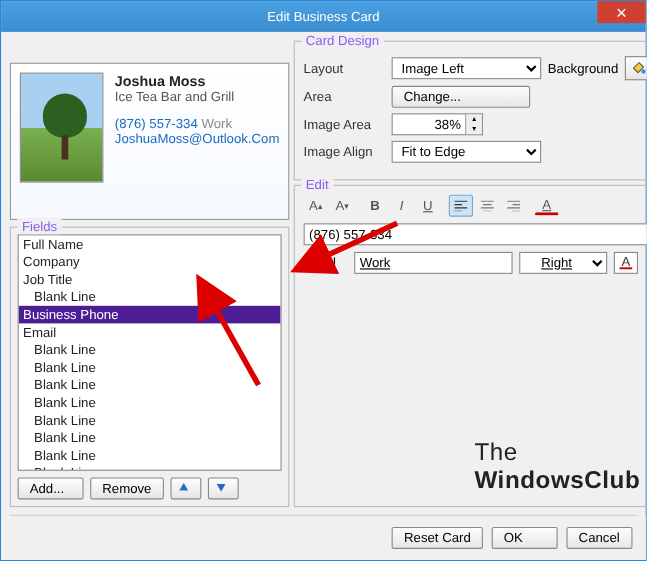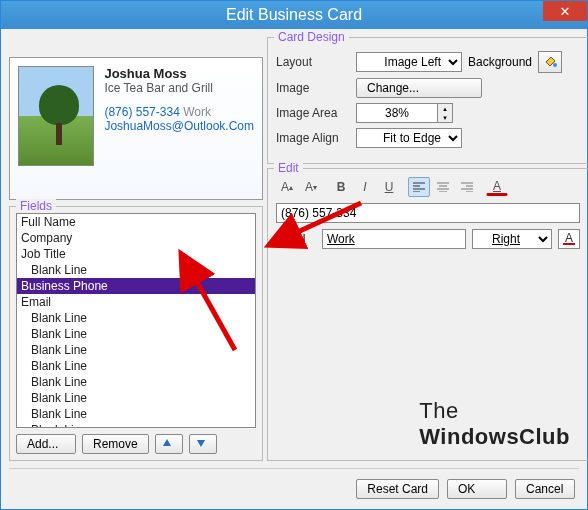--- a/index.html
+++ b/index.html
@@ -1,19 +1,19 @@
 <!DOCTYPE html>
 <html><head>
 <meta charset="utf-8">
 <style>
 * { box-sizing: border-box; margin: 0; padding: 0; font-family: "Segoe UI", Tahoma, sans-serif; font-size: 12px; }
 body { background: #fff; }
 .window { width: 588px; height: 510px; border: 1px solid #2a87d8; position: relative; background: #f0f0f0; }
 .titlebar { height: 28px; background: linear-gradient(#4aa0e0,#3a8dd0); color: #fff; display: flex; align-items: center; justify-content: center; position: relative; }
-.title-text { font-size: 16px; }
+.title-text { font-size: 12px; }
 .close-btn { position: absolute; right: 0; top: 0; width: 44px; height: 20px; background: #d04030; color: #fff; display: flex; align-items: center; justify-content: center; font-size: 13px; cursor: pointer; }
 .content { display: flex; padding: 8px; gap: 4px; height: calc(100% - 28px - 40px); }
 .left { width: 254px; display: flex; flex-direction: column; gap: 6px; }
 .right { flex: 1; display: flex; flex-direction: column; gap: 4px; position: relative; }
 .card-preview { border: 1px solid #999; background: linear-gradient(#fff,#f5f9ff); height: 145px; padding: 8px; display: flex; gap: 10px; margin-top: 20px; }
 .card-img { width: 80px; height: 100px; background: linear-gradient(#a8d0f0 0%, #a8d0f0 50%, #7ab050 50%, #5a8a30 100%); border: 1px solid #888; position: relative; }
 .tree { position: absolute; left: 20px; bottom: 20px; width: 40px; height: 60px; }
 .tree-top { width: 40px; height: 40px; background: #2d6020; border-radius: 50% 50% 45% 45%; }
 .tree-trunk { width: 6px; height: 22px; background: #4a3020; margin: -2px auto 0; }
 .card-text { flex: 1; }
@@ -29,24 +29,24 @@
 .fields-list div { padding: 1px 4px; color: #222; cursor: pointer; }
 .fields-list div.indent { padding-left: 14px; }
 .fields-list div.selected { background: #4c1d95; color: #fff; }
 .btn-row { display: flex; gap: 6px; margin-top: 6px; }
 .btn { border: 1px solid #888; background: linear-gradient(#fdfdfd,#e6e6e6); padding: 2px 10px; cursor: pointer; min-width: 60px; text-align: left; border-radius: 2px;}
 .btn.sm { min-width: 28px; padding: 2px 6px; }
 .design-group { border: 1px solid #bbb; padding: 8px 8px 10px 8px; position: relative; }
 .row { display: flex; align-items: center; margin: 5px 0; gap: 6px; }
 .row label { width: 74px; color: #333; }
 select, input[type=text] { border: 1px solid #888; background: #fff; padding: 1px 4px; height: 20px; }
-.wide-sel { width: 106px; text-align: right; }
+.wide-sel { width: 136px; }
 .bg-btn { width: 24px; height: 22px; border: 1px solid #888; background: linear-gradient(#fdfdfd,#e6e6e6); display: flex; align-items: center; justify-content: center; cursor: pointer;}
 .spinner { display: flex; }
-.spinner input { width: 82px; text-align: center; }
+.spinner input { width: 68px; text-align: right; }
 .spin-btns { display: flex; flex-direction: column; border: 1px solid #888; border-left: none; }
 .spin-btns div { width: 14px; height: 9px; background: #eee; font-size: 7px; text-align: center; line-height: 9px; cursor: pointer; }
 .edit-group { border: 1px solid #bbb; padding: 8px; position: relative; flex: 1; }
 .toolbar { display: flex; gap: 2px; margin-bottom: 6px; align-items: center; }
 .tbtn { width: 22px; height: 20px; border: 1px solid transparent; display: flex; align-items: center; justify-content: center; cursor: pointer; color: #555; border-radius: 2px;}
 .tbtn.on { border: 1px solid #7aa7d0; background: #cfe4f7; }
 .fontcolor { border-bottom: 3px solid #cc0000; height: 17px;}
 .value-input { width: 100%; margin-bottom: 6px; }
 .label-row { display: flex; align-items: center; gap: 6px; text-decoration: underline; }
 .label-row label { width: 40px; }
@@ -134,21 +134,21 @@
           <select class="wide-sel"><option>Image Left</option></select>
           <span>Background</span>
           <div class="bg-btn">
             <svg width="14" height="14">
                 <path d="M3 7 L8 2 L12 6 L7 11 Z" fill="#ffcc33" stroke="#555"></path>
                 <circle cx="12" cy="10" r="2" fill="#3a8de0"></circle>
               </svg>
           </div>
         </div>
         <div class="row">
-          <label>Image</label>
+          <label>Area</label>
           <div class="btn" style="min-width:126px">Change...</div>
         </div>
         <div class="row">
           <label>Image Area</label>
           <div class="spinner">
             <input type="text" value="38%" style="">
             <div class="spin-btns">
                 <div>▴</div>
                 <div>▾</div>
               </div>

